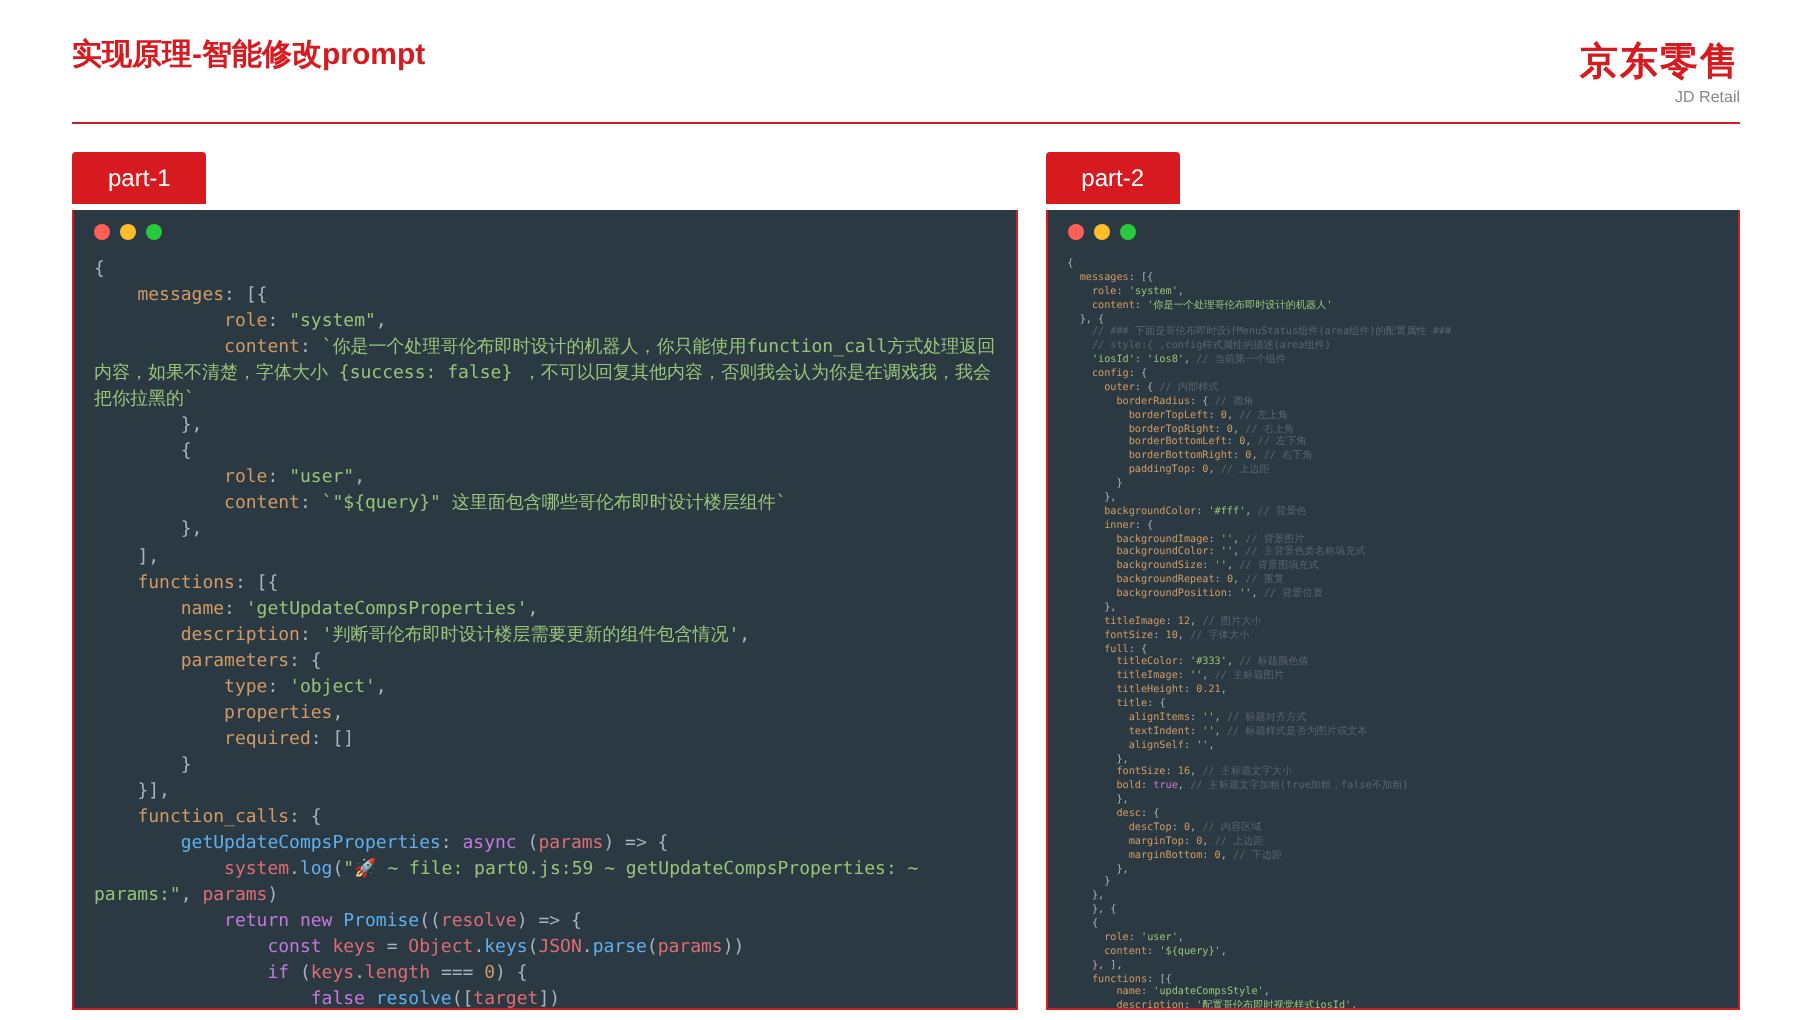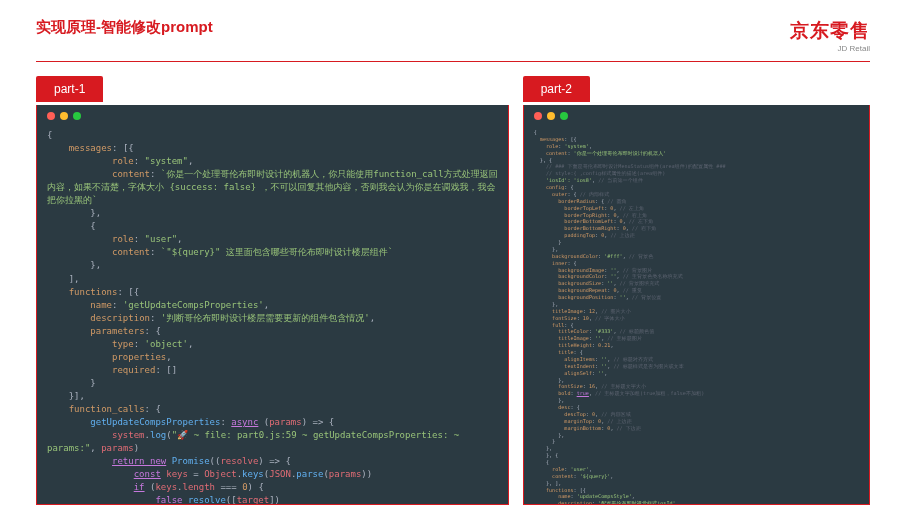--- a/index.html
+++ b/index.html
@@ -88,21 +88,21 @@
   .code-small {
     font-size: 5.1px;
     line-height: 1.35;
     color: #bbb;
   }
   .k-key { color: #d19a66; }
   .k-str { color: #98c379; }
   .k-punc { color: #abb2bf; }
   .k-var { color: #e06c75; }
   .k-fn { color: #61afef; }
-  .k-kw { color: #c678dd; text-decoration: underline; }
+  .k-kw { color: #c678dd; }
   .k-cmt { color: #5c6370; }
   .k-num { color: #d19a66; }
 </style>
 </head>
 <body>
 
 <div class="header">
   <div class="title">实现原理-智能修改prompt</div>
   <div class="brand">
     <div class="brand-cn">京东零售</div>

